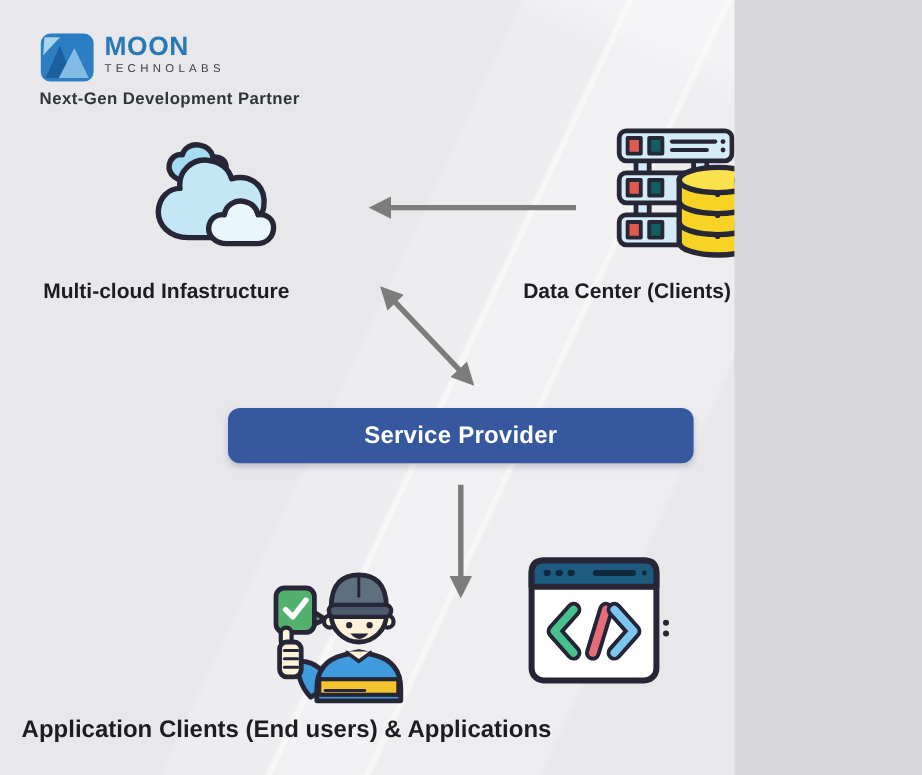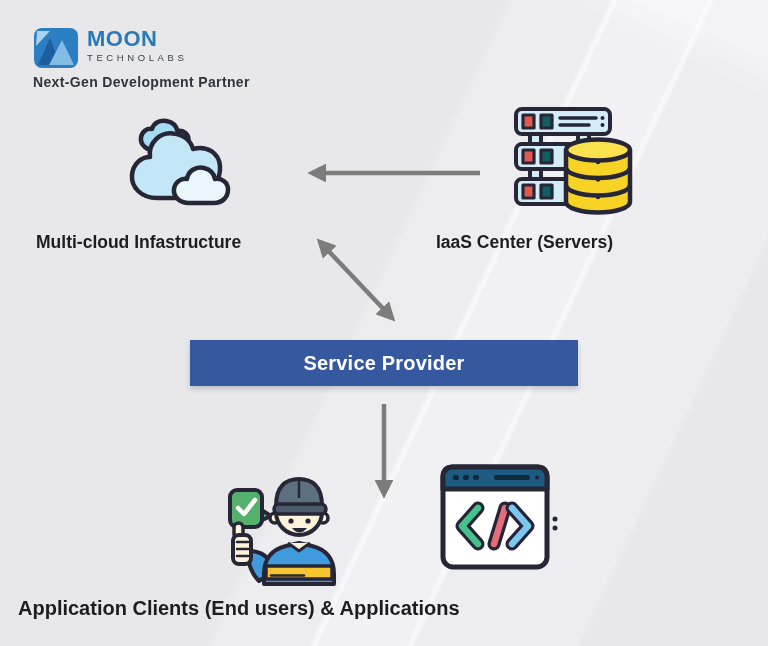--- a/index.html
+++ b/index.html
@@ -1,18 +1,18 @@
 <!DOCTYPE html>
 <html><head>
 <meta charset="utf-8">
 <style>
   html,body{margin:0;padding:0;}
   body{font-family:"Liberation Sans",sans-serif;background:#d8d8db;}
   .canvas{
-    position:relative;width:768px;height:646px;overflow:hidden;
+    position:relative;width:612px;height:646px;overflow:hidden;
     background:
       linear-gradient(295deg, rgba(255,255,255,0) 0 33%, rgba(255,255,255,.55) 33.4% 33.8%, rgba(252,252,254,.25) 33.8% 52%, rgba(255,255,255,0) 52.6%),
       linear-gradient(115deg, rgba(255,255,255,0) 0 57%, rgba(255,255,255,.6) 57.4% 57.8%, rgba(250,250,252,.3) 57.8% 82%, rgba(255,255,255,0) 82.6%),
       linear-gradient(205deg, rgba(255,255,255,.35) 0 6%, rgba(255,255,255,0) 10%),
       #e8e8eb;
   }
   .abs{position:absolute;}
   
   .logo{left:33px;top:27px;display:flex;flex-direction:column;}
   .logo-row{display:flex;align-items:flex-start;}
@@ -24,21 +24,21 @@
   .title{left:230px;top:37px;width:364px;text-align:center;color:#1d1d20;font-weight:800;}
   .title-line1{font-size:21.5px;line-height:30px;}
   .title-line2{font-size:21.5px;line-height:31px;}
   
   .node-label{color:#1d1d20;font-weight:700;font-size:17.5px;}
   .lbl-cloud{left:36px;top:232px;width:300px;}
   .lbl-dc{left:436px;top:232px;width:300px;}
   .lbl-clients{left:18px;top:597px;width:760px;font-size:20px;}
   
   .sp-btn{
-    left:190px;top:340px;width:388px;height:46px;border-radius:0;
+    left:190px;top:340px;width:388px;height:46px;border-radius:10px;
     background:#35589f;display:flex;align-items:center;justify-content:center;
     color:#ffffff;font-size:20px;font-weight:700;letter-spacing:.2px;
     box-shadow:0 3px 5px rgba(40,50,80,.22);
   }
   svg{display:block;}
 </style>
 </head>
 <body>
 
 <div class="canvas">
@@ -110,21 +110,21 @@
         <path d="M56 47 L56 99 A32 10.5 0 0 0 120 99 L120 47 Z" fill="#f7d325"></path>
         <path d="M56 64.5 A32 10.5 0 0 0 120 64.5" fill="none"></path>
         <path d="M56 82 A32 10.5 0 0 0 120 82" fill="none"></path>
         <ellipse cx="88" cy="47" rx="32" ry="10.5" fill="#fae14e"></ellipse>
       </g>
       <circle cx="88" cy="59" r="2.2" fill="#262637"></circle>
       <circle cx="88" cy="76.5" r="2.2" fill="#262637"></circle>
       <circle cx="88" cy="94" r="2.2" fill="#262637"></circle>
     </svg>
   </div>
-  <div class="abs node-label lbl-dc">IaaS Center (Servers)</div>
+  <div class="abs node-label lbl-dc">Data Center (Clients)</div>
 
   <div class="abs" style="left:296px;top:158px;">
     <svg width="186" height="30" viewBox="0 0 186 30">
       <line x1="184" y1="15" x2="16" y2="15" stroke="#7c7c7c" stroke-width="4.5" marker-end="url(#ah)"></line>
     </svg>
   </div>
 
   <div class="abs" style="left:302px;top:226px;">
     <svg width="108" height="108" viewBox="0 0 108 108">
       <line x1="18" y1="16" x2="90" y2="92" stroke="#7c7c7c" stroke-width="4.5" marker-start="url(#ah)" marker-end="url(#ah)"></line>

